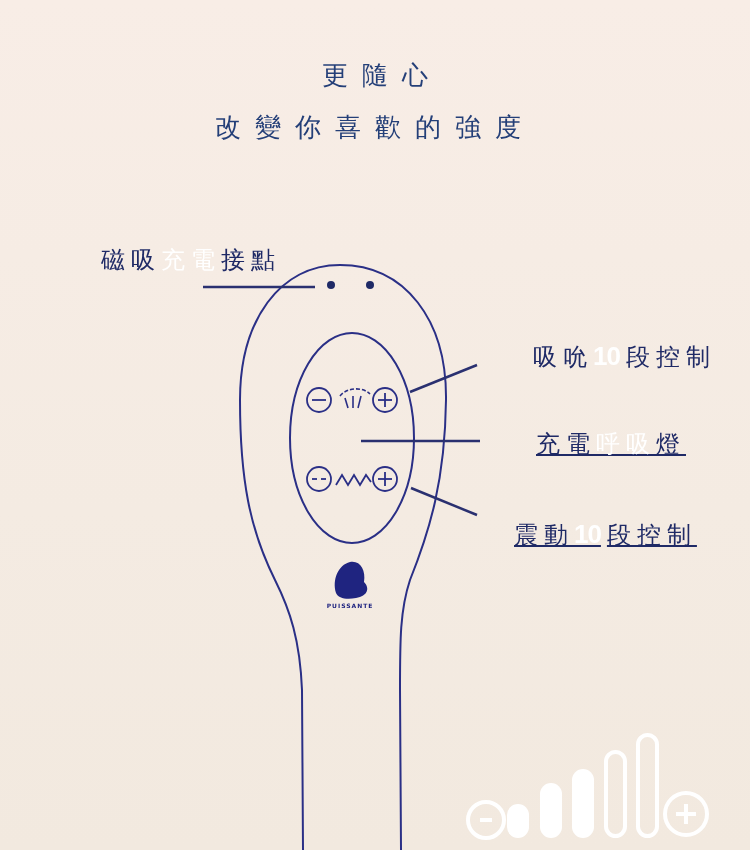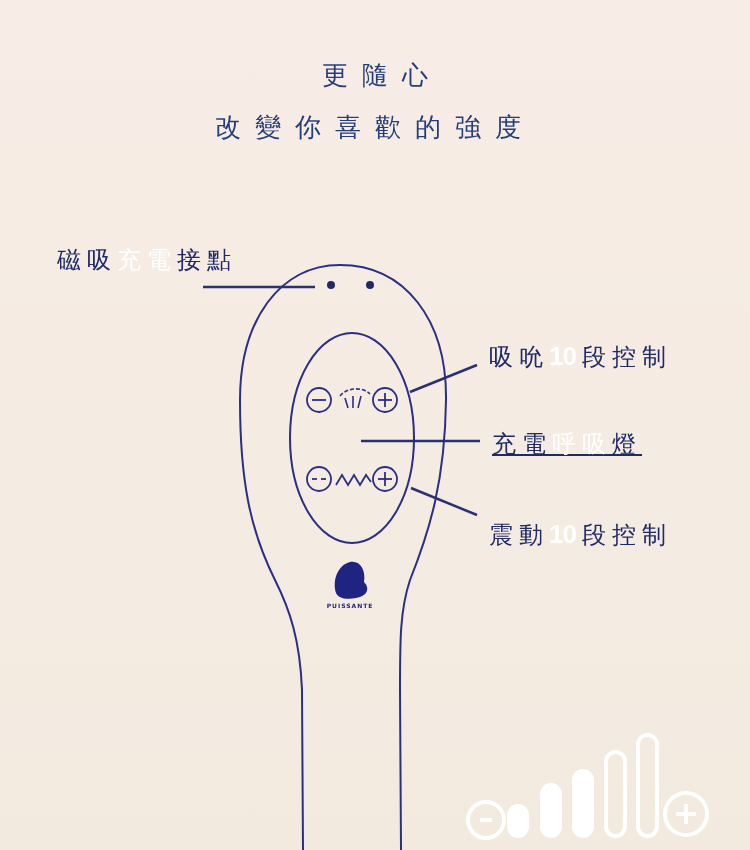--- a/index.html
+++ b/index.html
@@ -4,21 +4,21 @@
 <style>
   html, body { margin:0; padding:0; }
   body { width:750px; height:850px; overflow:hidden; background:#f6ece3; position:relative;
          font-family:"DejaVu Sans", sans-serif; }
   .canvas { position:absolute; left:0; top:0; width:750px; height:850px;
             background: linear-gradient(180deg,#f8ede6 0%,#f4ebe2 60%,#f2e9df 100%); }
   .title { position:absolute; left:0; width:750px; text-align:center; color:#243f78;
            font-size:26px; letter-spacing:14px; }
   .t1 { top:58px; padding-left:14px; box-sizing:border-box; }
   .t2 { top:110px; box-sizing:border-box; }
-  .label { position:absolute; color:#1f2a66; font-size:24px; letter-spacing:6px; white-space:nowrap; }
+  .label { position:absolute; color:#1f2a66; font-size:24px; letter-spacing:6px; white-space:nowrap;margin-left:44px; }
   .hl { color:#ffffff; }
   .num { color:#ffffff; font-weight:bold; letter-spacing:-1px; margin-right:6px; font-family:"Liberation Sans", sans-serif; font-size:26px;text-align:right;}
   svg { position:absolute; left:0; top:0; }
 </style>
 </head>
 <body>
 
 <div class="canvas">
 
   <div class="title t1">更隨心</div>
@@ -94,17 +94,17 @@
   </div>
 
   <div class="label" style="left:489px; top:341px;">
     <span>吸吮</span><span class="num">10</span><span>段控制</span>
   </div>
 
   <div class="label" style="left:492px; top:428px;text-decoration:underline;">
     <span>充電</span><span class="hl">呼吸</span><span>燈</span>
   </div>
 
-  <div class="label" style="left:489px; top:519px;">
+  <div class="label" style="left:470px; top:519px;text-decoration:underline;">
     <span>震動</span><span class="num">10</span><span>段控制</span>
   </div>
 
 </div>
 
 </body></html>

